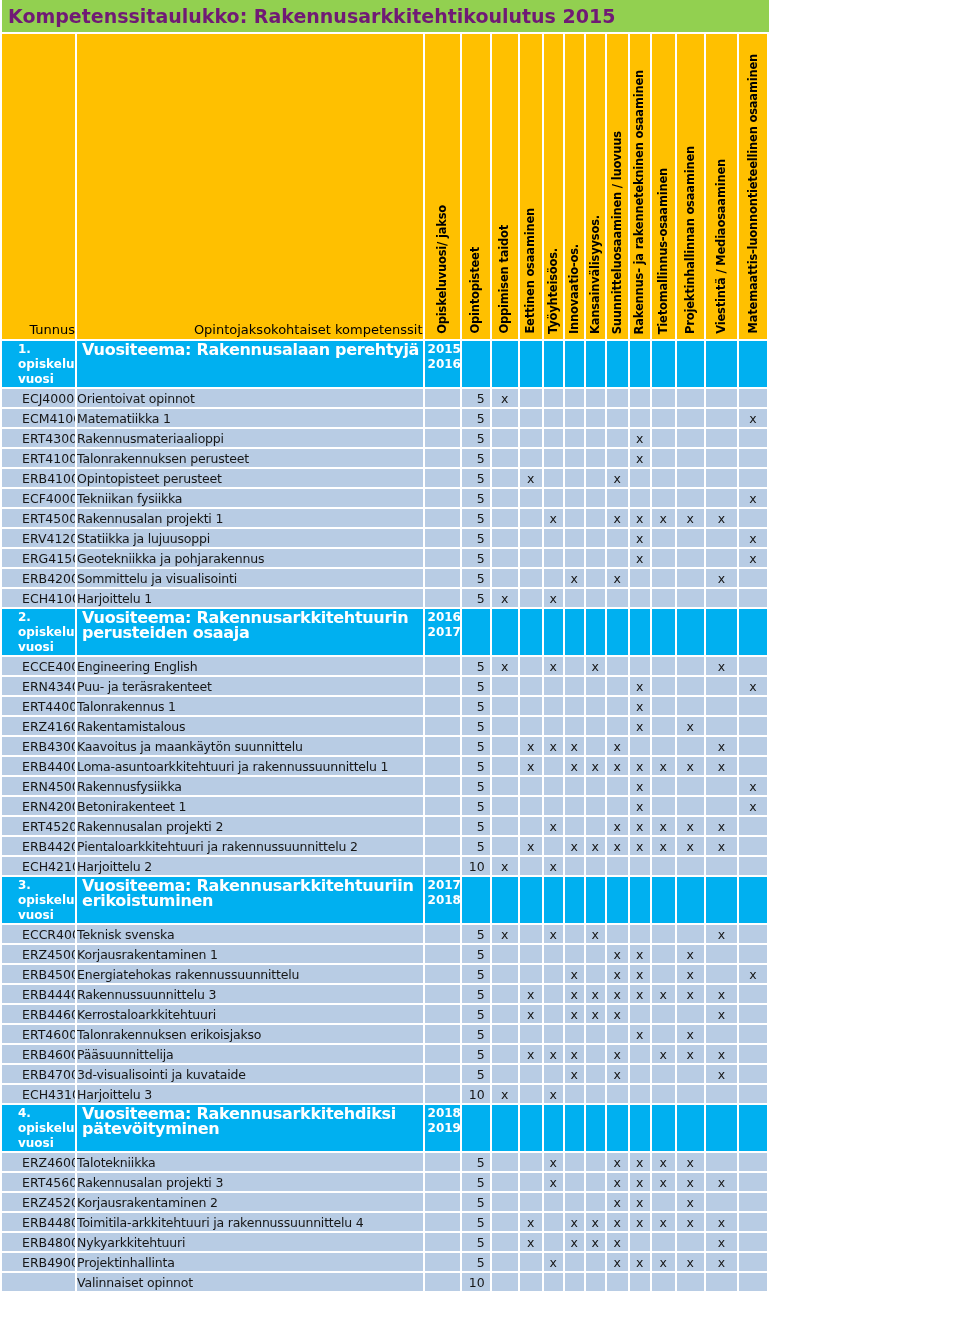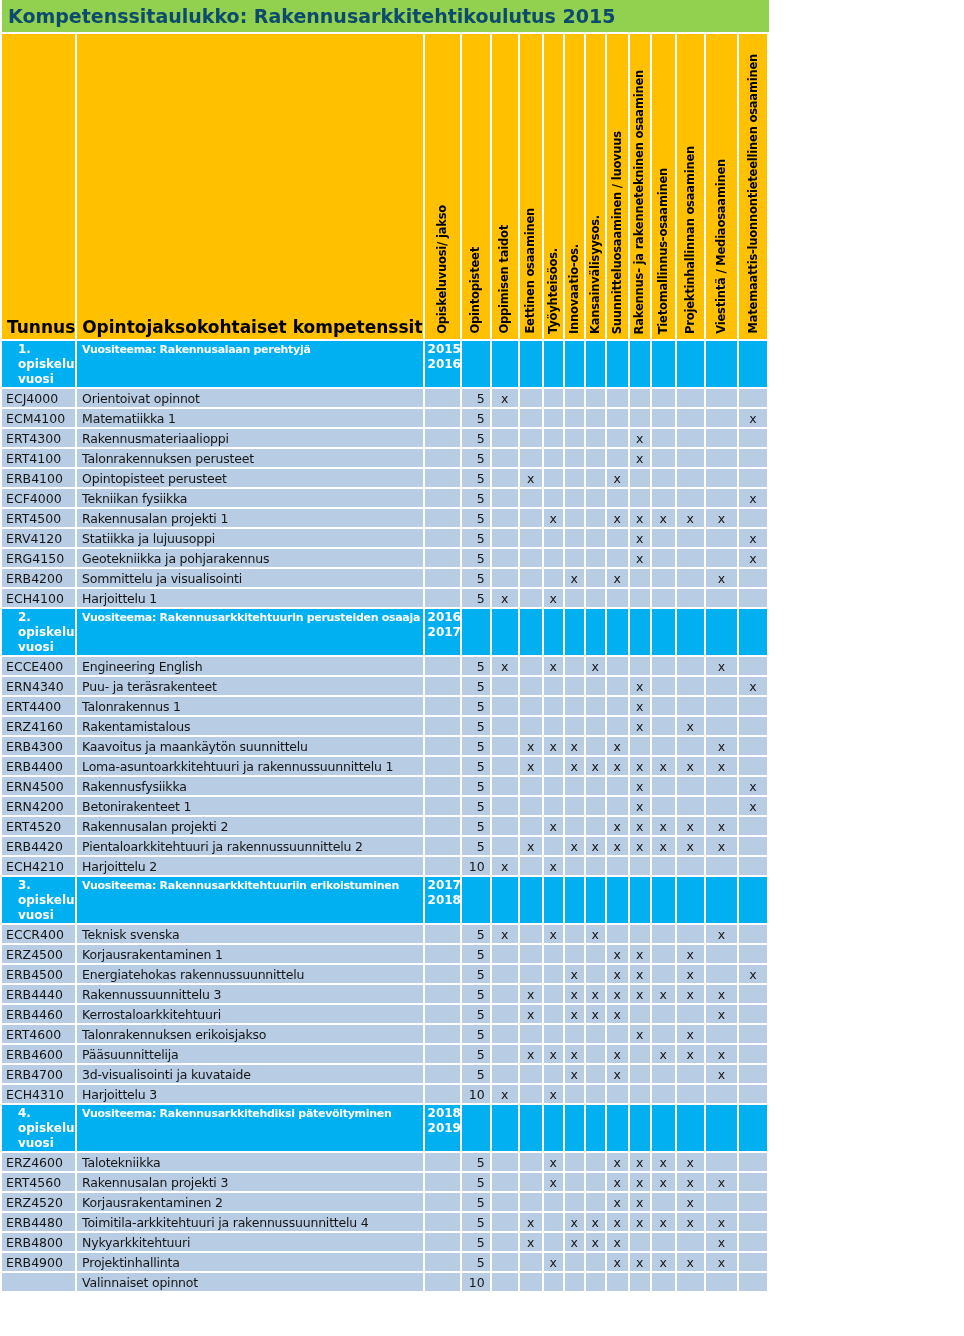--- a/index.html
+++ b/index.html
@@ -6,42 +6,42 @@
   .sheet {
     font-family: "DejaVu Sans", "Liberation Sans", sans-serif;
     width: 769px;
   }
   .titlebar {
     box-sizing: border-box;
     width: 767px;
     height: 32px;
     margin-left: 2px;
     background: #92D050;
-    color: #0c4a6e;
+    color: #701a75;
     font-weight: bold;
     font-size: 19px;
     padding: 5px 0 0 6px;
     white-space: nowrap;
     overflow: hidden;
   }
   table.grid {
     border-collapse: separate;
     border-spacing: 2px;
     table-layout: fixed;
     width: 769px;
   }
   th, td { padding: 0; margin: 0; overflow: hidden; }
 
   
   tr.header-row th { background: #FFC000; height: 300px; }
   th.hl {
-    text-align: center;
+    text-align: right;
     vertical-align: bottom;
-    font-size: 17px;
-    font-weight: bold;
+    font-size: 13px;
+    font-weight: normal;
     color: #000;
     padding: 0 0 2px 5px;
   }
   th.hr { vertical-align: bottom; text-align: center; padding-bottom: 5px; }
   .rot {
     writing-mode: vertical-rl;
     transform: rotate(180deg);
     font-weight: bold;
     font-size: 11.5px;
     letter-spacing: -0.2px;
@@ -53,33 +53,33 @@
 
   
   tr.section-row { height: 32px; }
   tr.section-row td {
     background: #00B0F0;
     color: #ffffff;
     font-weight: bold;
     vertical-align: top;
   }
   td.sec-label { font-size: 12px; line-height: 15px; padding: 1px 0 0 16px; white-space: pre-line; }
-  td.sec-theme { font-size: 11px; letter-spacing: -0.3px; line-height: 15px; padding: 1px 0 0 5px; }
+  td.sec-theme { font-size: 16px; letter-spacing: -0.3px; line-height: 15px; padding: 1px 0 0 5px; }
   td.sec-years { font-size: 12px; line-height: 15px; padding: 1px 0 0 3px; white-space: pre-line; }
 
   
   tr.course-row { height: 18px; }
   tr.course-row td {
     background: #B8CCE4;
     color: #161616;
     font-size: 12.5px;
     vertical-align: middle;
   }
-  td.code { padding-left: 4px; white-space: nowrap; }
-  td.cname { padding-left: 5px; white-space: nowrap; letter-spacing: -0.2px; margin-left: 36px; }
+  td.code { padding-left: 20px; white-space: nowrap; }
+  td.cname { white-space: nowrap; letter-spacing: -0.2px; margin-left: 36px; }
   td.credits { text-align: right; padding-right: 5px; }
   td.markcell { text-align: center; font-size: 12px; color: #2b2b2b; }
 </style>
 </head>
 <body>
 
 <div class="sheet">
   <div class="titlebar">Kompetenssitaulukko: Rakennusarkkitehtikoulutus 2015</div>
 
   <table class="grid">

